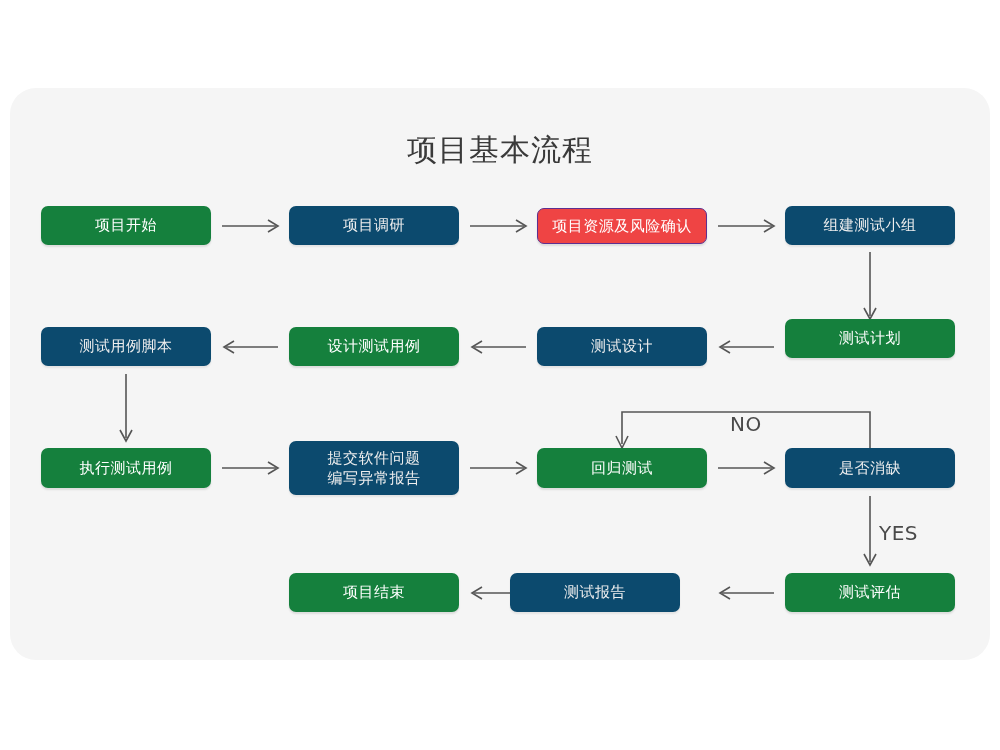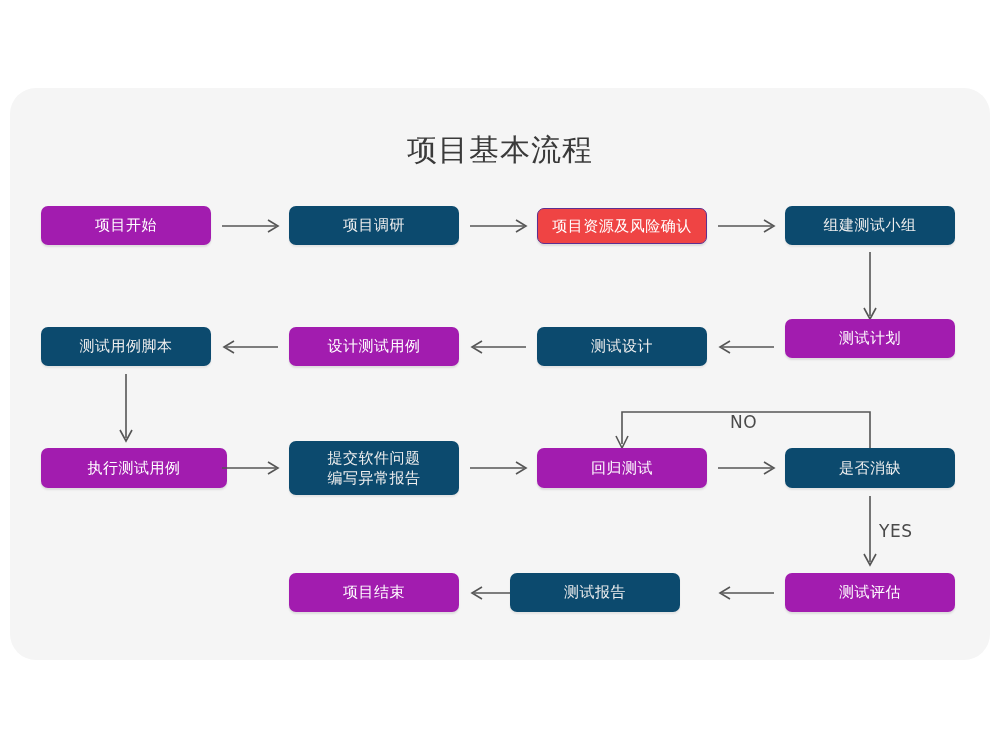--- a/index.html
+++ b/index.html
@@ -48,21 +48,21 @@
     align-items: center;
     justify-content: center;
     text-align: center;
     border-radius: 7px;
     font-size: 15px;
     line-height: 1.35;
     letter-spacing: 0.5px;
     white-space: pre-line;
   }
   .node.purple {
-    background: #a21caf;
+    background: #15803d;
     color: #ffffff;
     box-shadow: 0 2px 2px rgba(0,0,0,0.10);
   }
   .node.purple-outline {
     background: #ef4444;
     color: #ffffff;
     border: 1px solid #5e2f90;
     box-shadow: 0 2px 2px rgba(0,0,0,0.10);
   }
   .node.gray {
@@ -79,21 +79,21 @@
   .varrow {
     position: absolute;
     display: block;
   }
   .loop {
     position: absolute;
     display: block;
   }
   .edge-label {
     position: absolute;
-    font-size: 17px;
+    font-size: 20px;
     color: #4a4a4a;
     letter-spacing: 0.5px;
   }
   svg { overflow: visible; display:block; }
   .stroke { stroke: #555555; stroke-width: 1.6; fill: none; }
   .head  { fill: none; stroke: #555555; stroke-width: 1.6; }
 </style>
 </head>
 <body>
 
@@ -176,21 +176,21 @@
   </div>
 
   <div class="loop" style="left:616px; top:408px;">
     <svg width="266" height="50" viewBox="0 0 266 50">
       <polyline class="stroke" points="254,48 254,4 6,4 6,36"></polyline>
       <polyline class="head" points="0,28 6,40 12,28"></polyline>
     </svg>
   </div>
   <div class="edge-label" style="left:730px; top:412px;">NO</div>
 
-  <div class="node purple" style="left:41px;  top:448px; width:186px; height:40px;">执行测试用例</div>
+  <div class="node purple" style="left:41px;  top:448px; width:170px; height:40px;">执行测试用例</div>
 
   <div class="harrow" style="left:220px; top:458px; width:62px;">
     <svg width="62" height="20" viewBox="0 0 62 20">
       <line class="stroke" x1="2" y1="10" x2="56" y2="10"></line>
       <polyline class="head" points="48,4 58,10 48,16"></polyline>
     </svg>
   </div>
 
   <div class="node gray" style="left:289px; top:441px; width:170px; height:54px;">提交软件问题
 编写异常报告</div>

